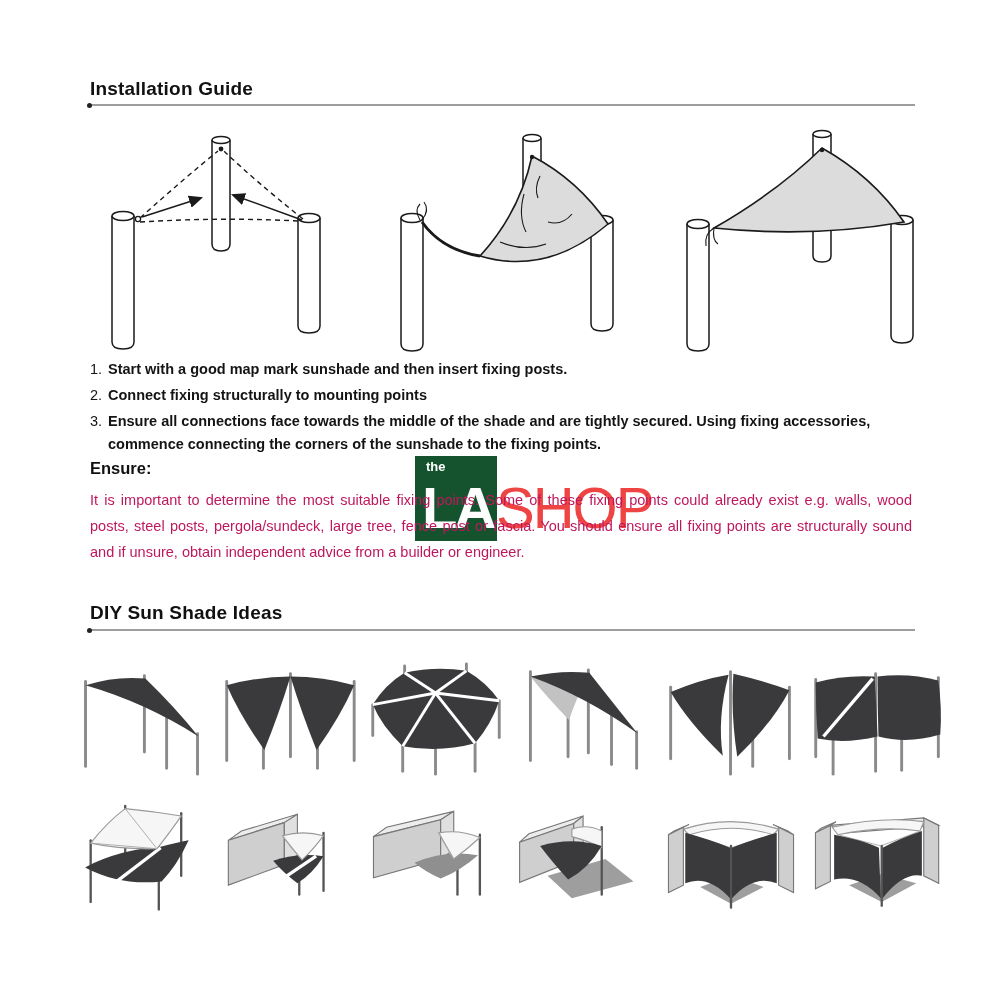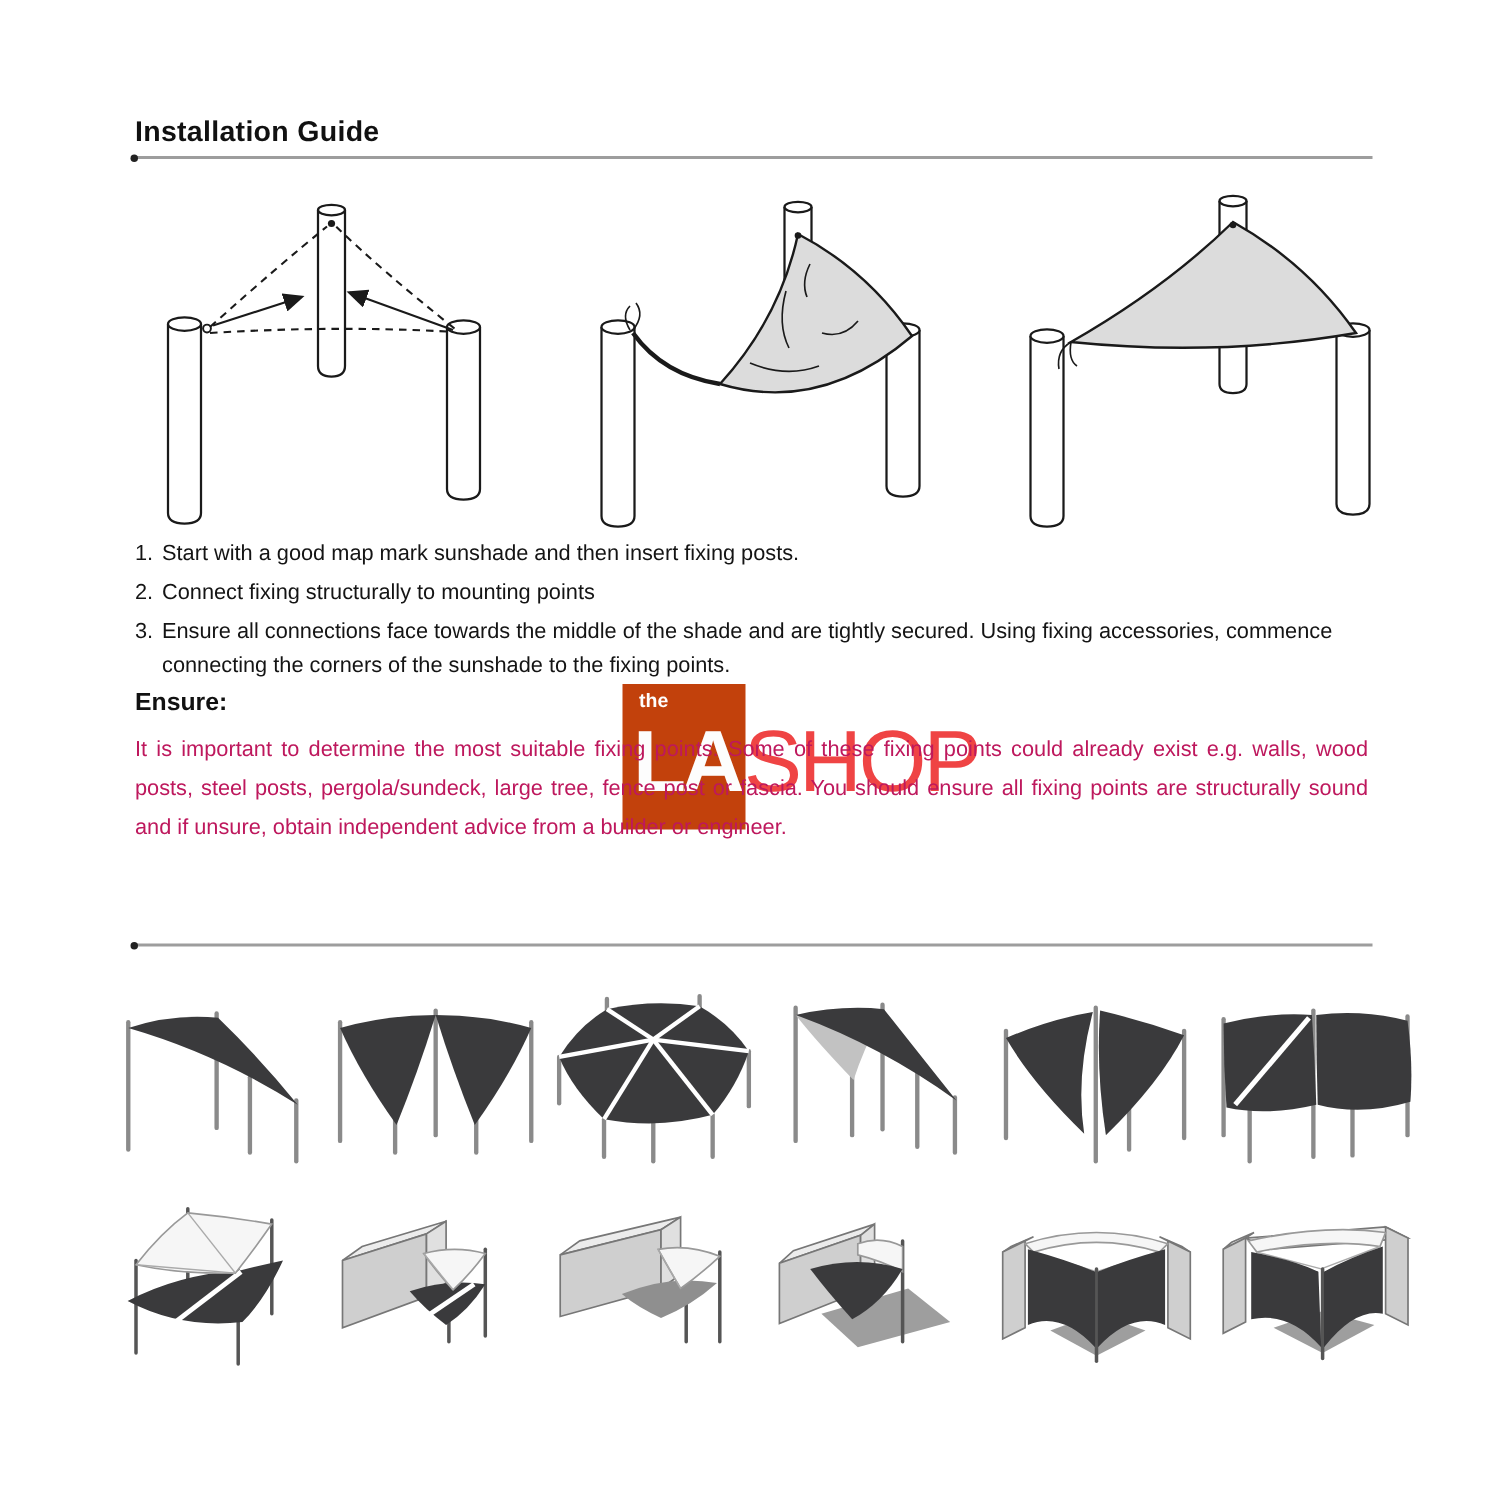--- a/index.html
+++ b/index.html
@@ -10,27 +10,27 @@
   .section-title { position:absolute; left:90px; font-size:19px; font-weight:bold; color:#111; letter-spacing:0.2px; }
   .rule { position:absolute; left:90px; width:825px; height:2px; background:#9d9d9d; }
   .rule::before { content:""; position:absolute; left:-3px; top:-1px; width:5px; height:5px; border-radius:50%; background:#222; }
 
   .diagrams { position:absolute; left:82px; top:124px; width:866px; height:228px; display:flex; justify-content:space-between; }
   .diagrams svg { width:286px; height:228px; }
 
   .steps { position:absolute; left:90px; top:358px; width:828px; font-size:14.5px; line-height:23px; color:#141414; }
   .step { display:flex; margin-bottom:3px; }
   .step-num { flex:0 0 18px; }
-  .step-text { flex:1; }
+  .step-text { flex:1;font-weight:bold; }
 
   .notice-title { position:absolute; left:90px; top:459px; font-size:16.5px; font-weight:bold; color:#111; z-index:3; }
   .notice-body { position:absolute; left:90px; top:487px; width:822px; font-size:14.5px; line-height:26px; text-align:justify; color:#be185d; z-index:3; }
 
   .watermark { position:absolute; left:415px; top:456px; width:260px; height:92px; z-index:1; }
-  .wm-box { position:absolute; left:0; top:0; width:82px; height:97px; background:#c2410c; }
+  .wm-box { position:absolute; left:0; top:0; width:82px; height:85px; background:#14532d; }
   .wm-the { position:absolute; left:11px; top:3px; font-size:13px; font-weight:bold; color:#ffffff; }
   .wm-la { position:absolute; left:7px; top:22px; font-size:58px; font-weight:bold; color:#fdfdfd; letter-spacing:-3px; line-height:60px;text-align:right; }
   .wm-shop { position:absolute; left:81px; top:22px; font-size:58px; font-weight:normal; color:#ef4444; letter-spacing:-2px; line-height:60px; }
 
   .ideas-row { position:absolute; left:72px; width:876px; display:flex; justify-content:space-between; align-items:flex-start; }
   .ideas-row svg { width:140px; height:132px; }
   #row1 { top:656px; height:134px; }
   #row2 { top:793px; height:140px; }
 
   .t { fill:#3a3a3c; }           
@@ -133,20 +133,21 @@
     <div class="wm-box">
       <span class="wm-the">the</span>
       <span class="wm-la">LA</span>
     </div>
     <span class="wm-shop">SHOP</span>
   </div>
 
   <div class="notice-title">Ensure:</div>
   <div class="notice-body">It is important to determine the most suitable fixing points. Some of these fixing points could already exist e.g. walls, wood posts, steel posts, pergola/sundeck, large tree, fence post or fascia. You should ensure all fixing points are structurally sound and if unsure, obtain independent advice from a builder or engineer.</div>
 
+  <div class="section-title" style="top:602px;">DIY Sun Shade Ideas</div>
   <div class="rule" style="top:629px;"></div>
 
   <div class="ideas-row" id="row1">
 
     <svg viewBox="0 0 145 128">
       <line class="pw" x1="14" y1="22" x2="14" y2="110"></line>
       <line class="pw" x1="75" y1="16" x2="75" y2="95"></line>
       <line class="pw" x1="130" y1="76" x2="130" y2="118"></line>
       <line class="pw" x1="98" y1="60" x2="98" y2="112"></line>
       <path class="t" d="M14,26 Q45,16 76,19 Q106,48 131,79 Q76,44 14,26 Z"></path>

